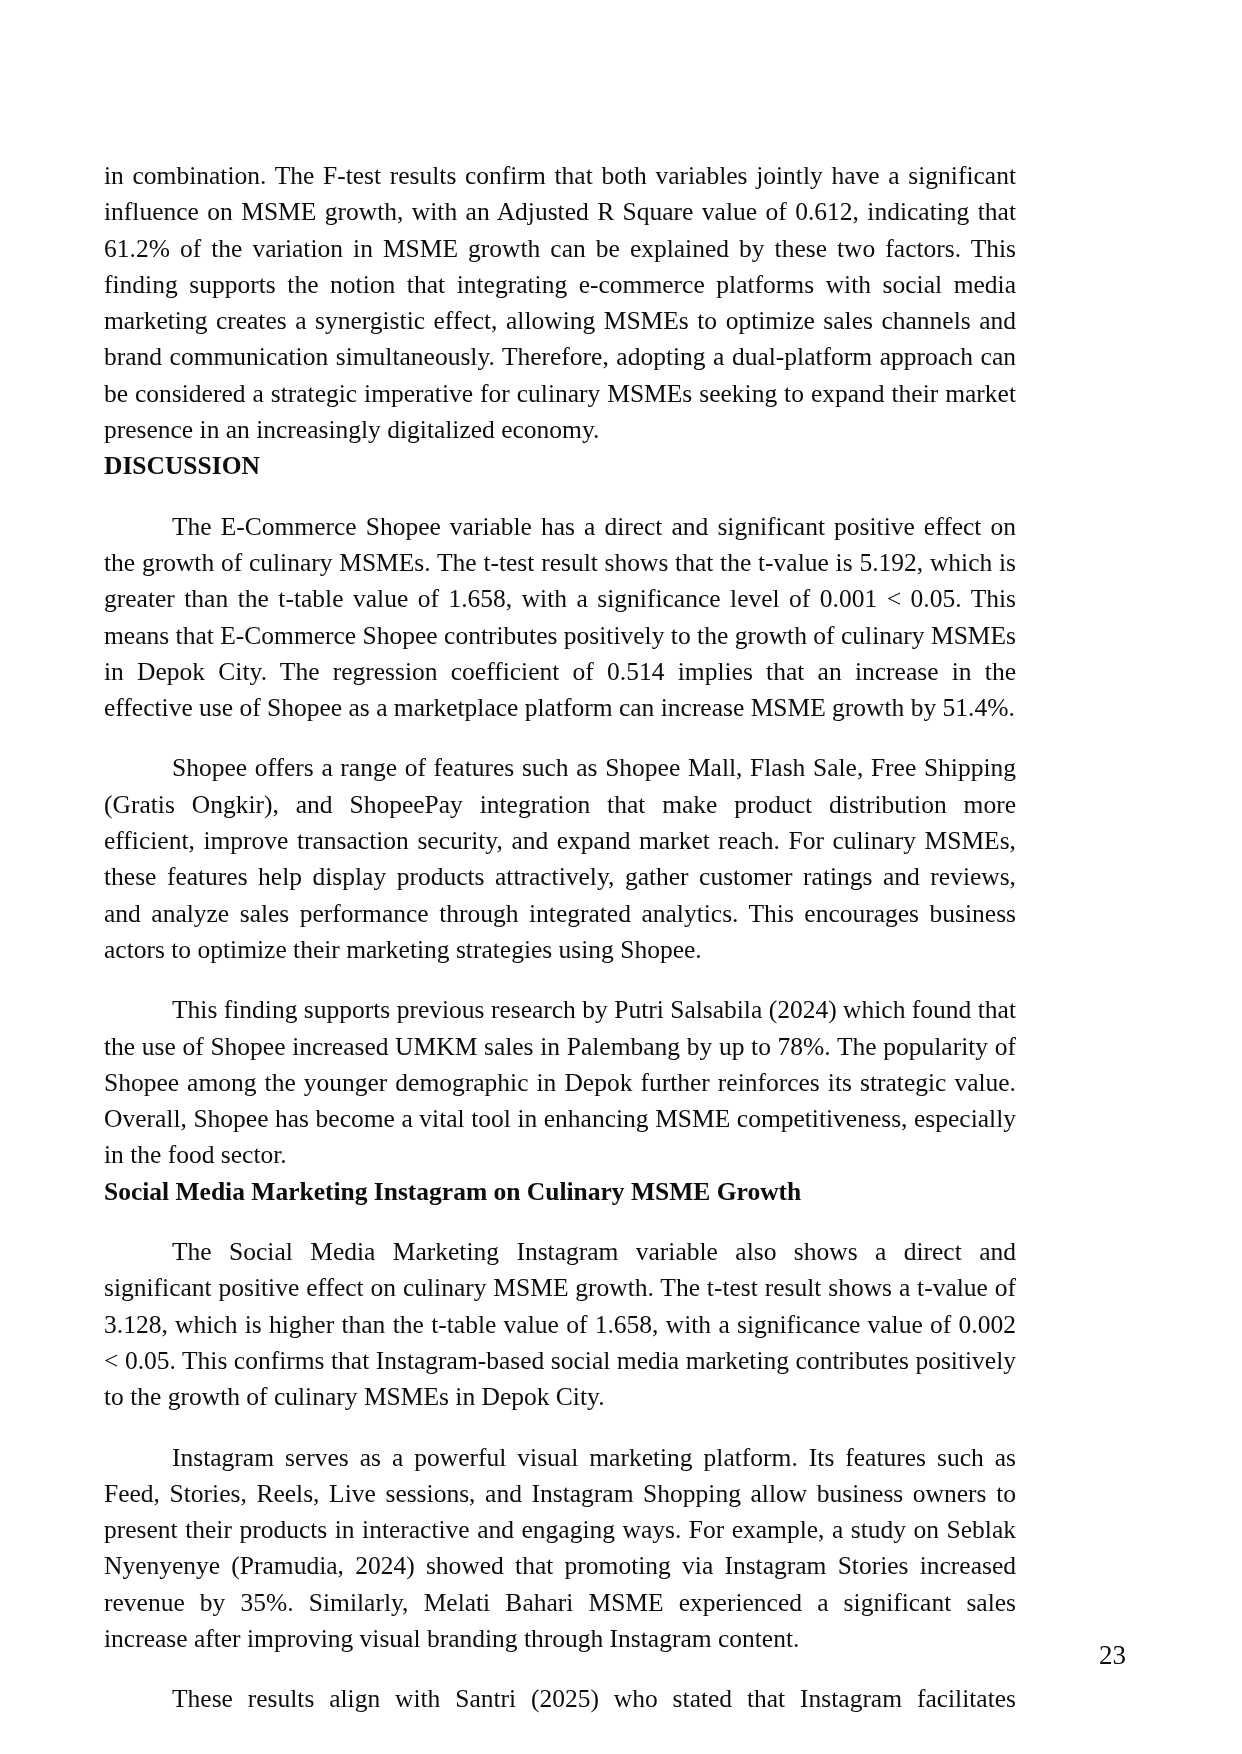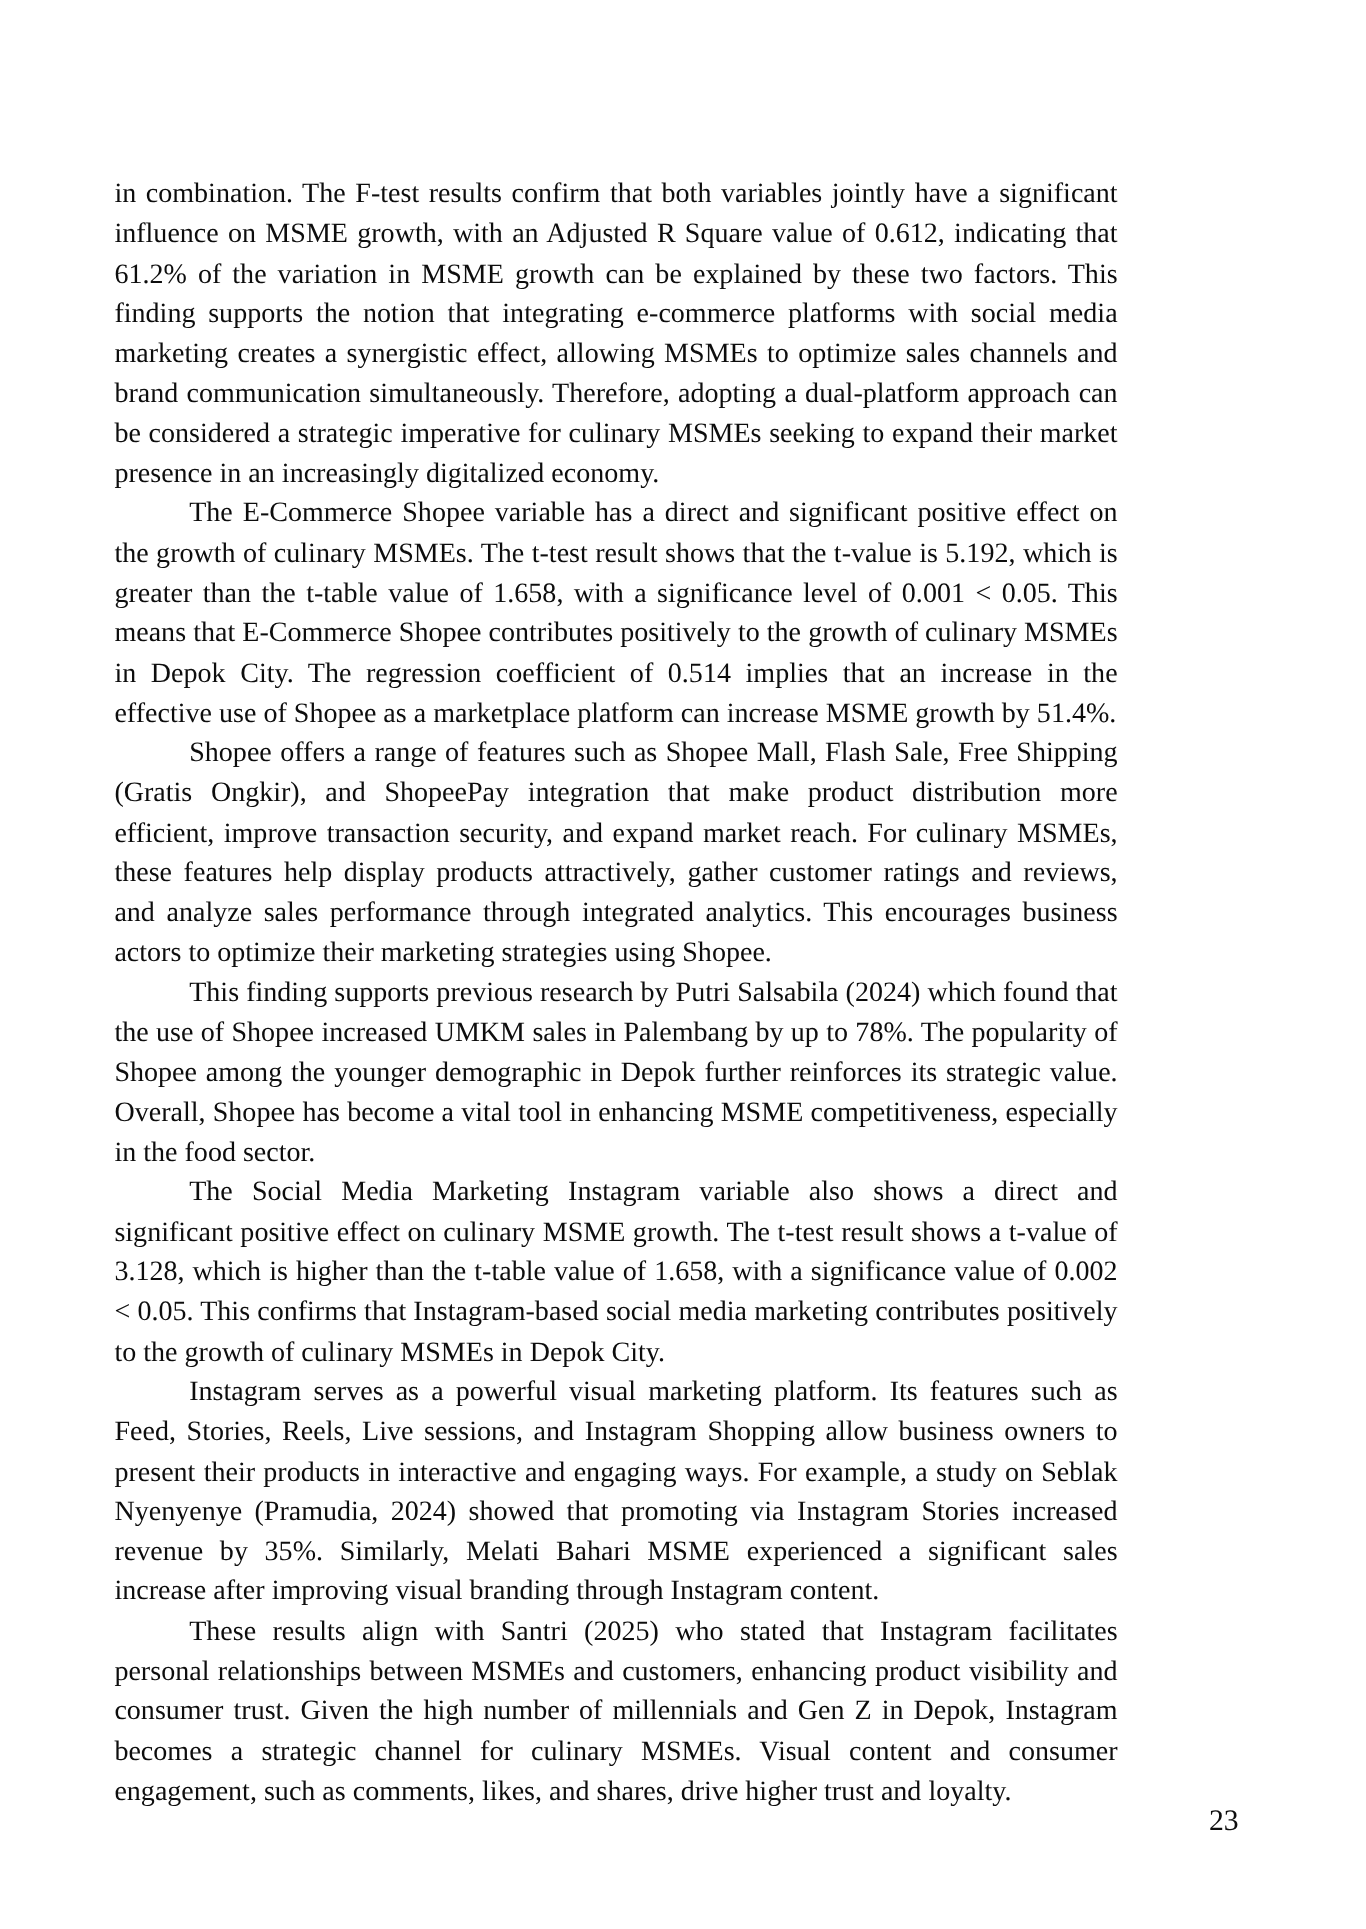--- a/index.html
+++ b/index.html
@@ -27,20 +27,21 @@
     margin: 0;
     font-size: 25.5px;
     line-height: 36.3px;
     text-align: justify;
     text-justify: inter-word;
     hyphens: none;
     -webkit-hyphens: none;
   }
   p.indent {
     text-indent: 68px;
+    margin-top: 24px;
   }
   h2.section-heading,
   h3.sub-heading {
     margin: 0;
     font-size: 25.5px;
     line-height: 36.3px;
     font-weight: bold;
     text-align: left;
   }
   .gap-before-heading {
@@ -61,28 +62,30 @@
 </style>
 </head>
 <body>
 
 <div class="page">
 
   <div class="content">
 
     <p class="body-text">in combination. The F-test results confirm that both variables jointly have a significant influence on MSME growth, with an Adjusted R Square value of 0.612, indicating that 61.2% of the variation in MSME growth can be explained by these two factors. This finding supports the notion that integrating e-commerce platforms with social media marketing creates a synergistic effect, allowing MSMEs to optimize sales channels and brand communication simultaneously. Therefore, adopting a dual-platform approach can be considered a strategic imperative for culinary MSMEs seeking to expand their market presence in an increasingly digitalized economy.</p>
 
+    <h2 class="section-heading gap-before-heading">DISCUSSION</h2>
 
 
     <p class="body-text indent">The E-Commerce Shopee variable has a direct and significant positive effect on the growth of culinary MSMEs. The t-test result shows that the t-value is 5.192, which is greater than the t-table value of 1.658, with a significance level of 0.001 &lt; 0.05. This means that E-Commerce Shopee contributes positively to the growth of culinary MSMEs in Depok City. The regression coefficient of 0.514 implies that an increase in the effective use of Shopee as a marketplace platform can increase MSME growth by 51.4%.</p>
 
     <p class="body-text indent">Shopee offers a range of features such as Shopee Mall, Flash Sale, Free Shipping (Gratis Ongkir), and ShopeePay integration that make product distribution more efficient, improve transaction security, and expand market reach. For culinary MSMEs, these features help display products attractively, gather customer ratings and reviews, and analyze sales performance through integrated analytics. This encourages business actors to optimize their marketing strategies using Shopee.</p>
 
     <p class="body-text indent">This finding supports previous research by Putri Salsabila (2024) which found that the use of Shopee increased UMKM sales in Palembang by up to 78%. The popularity of Shopee among the younger demographic in Depok further reinforces its strategic value. Overall, Shopee has become a vital tool in enhancing MSME competitiveness, especially in the food sector.</p>
 
+    <h3 class="sub-heading gap-before-heading">Social Media Marketing Instagram on Culinary MSME Growth</h3>
 
     <p class="body-text indent">The Social Media Marketing Instagram variable also shows a direct and significant positive effect on culinary MSME growth. The t-test result shows a t-value of 3.128, which is higher than the t-table value of 1.658, with a significance value of 0.002 &lt; 0.05. This confirms that Instagram-based social media marketing contributes positively to the growth of culinary MSMEs in Depok City.</p>
 
     <p class="body-text indent">Instagram serves as a powerful visual marketing platform. Its features such as Feed, Stories, Reels, Live sessions, and Instagram Shopping allow business owners to present their products in interactive and engaging ways. For example, a study on Seblak Nyenyenye (Pramudia, 2024) showed that promoting via Instagram Stories increased revenue by 35%. Similarly, Melati Bahari MSME experienced a significant sales increase after improving visual branding through Instagram content.</p>
 
     <p class="body-text indent">These results align with Santri (2025) who stated that Instagram facilitates personal relationships between MSMEs and customers, enhancing product visibility and consumer trust. Given the high number of millennials and Gen Z in Depok, Instagram becomes a strategic channel for culinary MSMEs. Visual content and consumer engagement, such as comments, likes, and shares, drive higher trust and loyalty.</p>
 
   </div>
 
   <div class="page-number">23</div>

